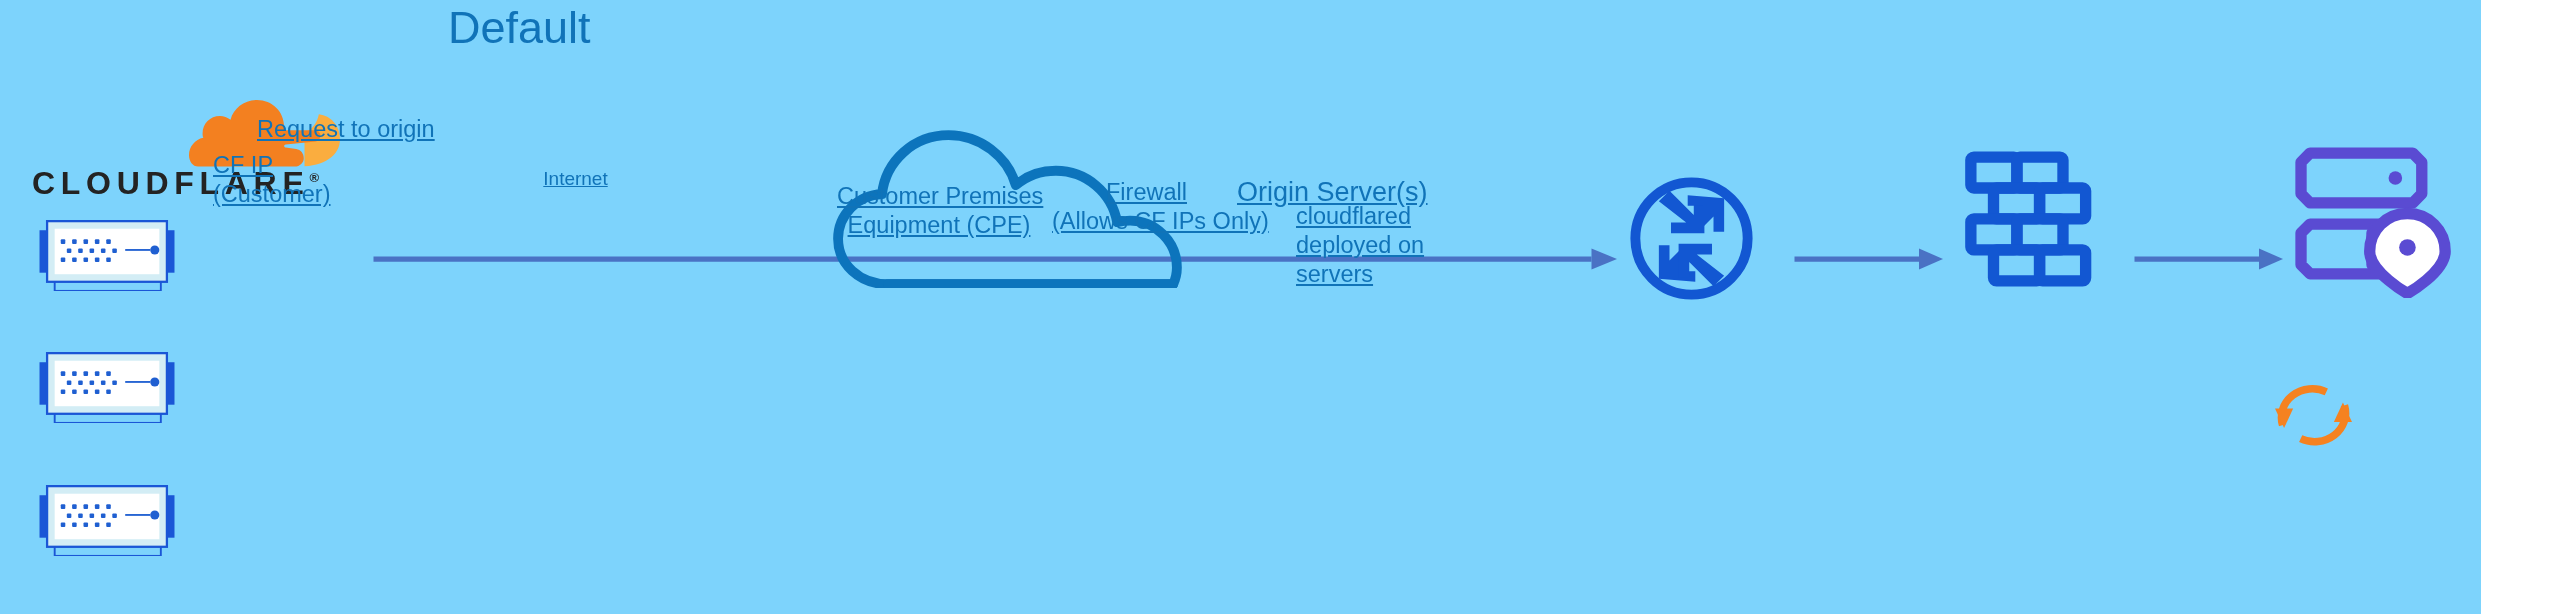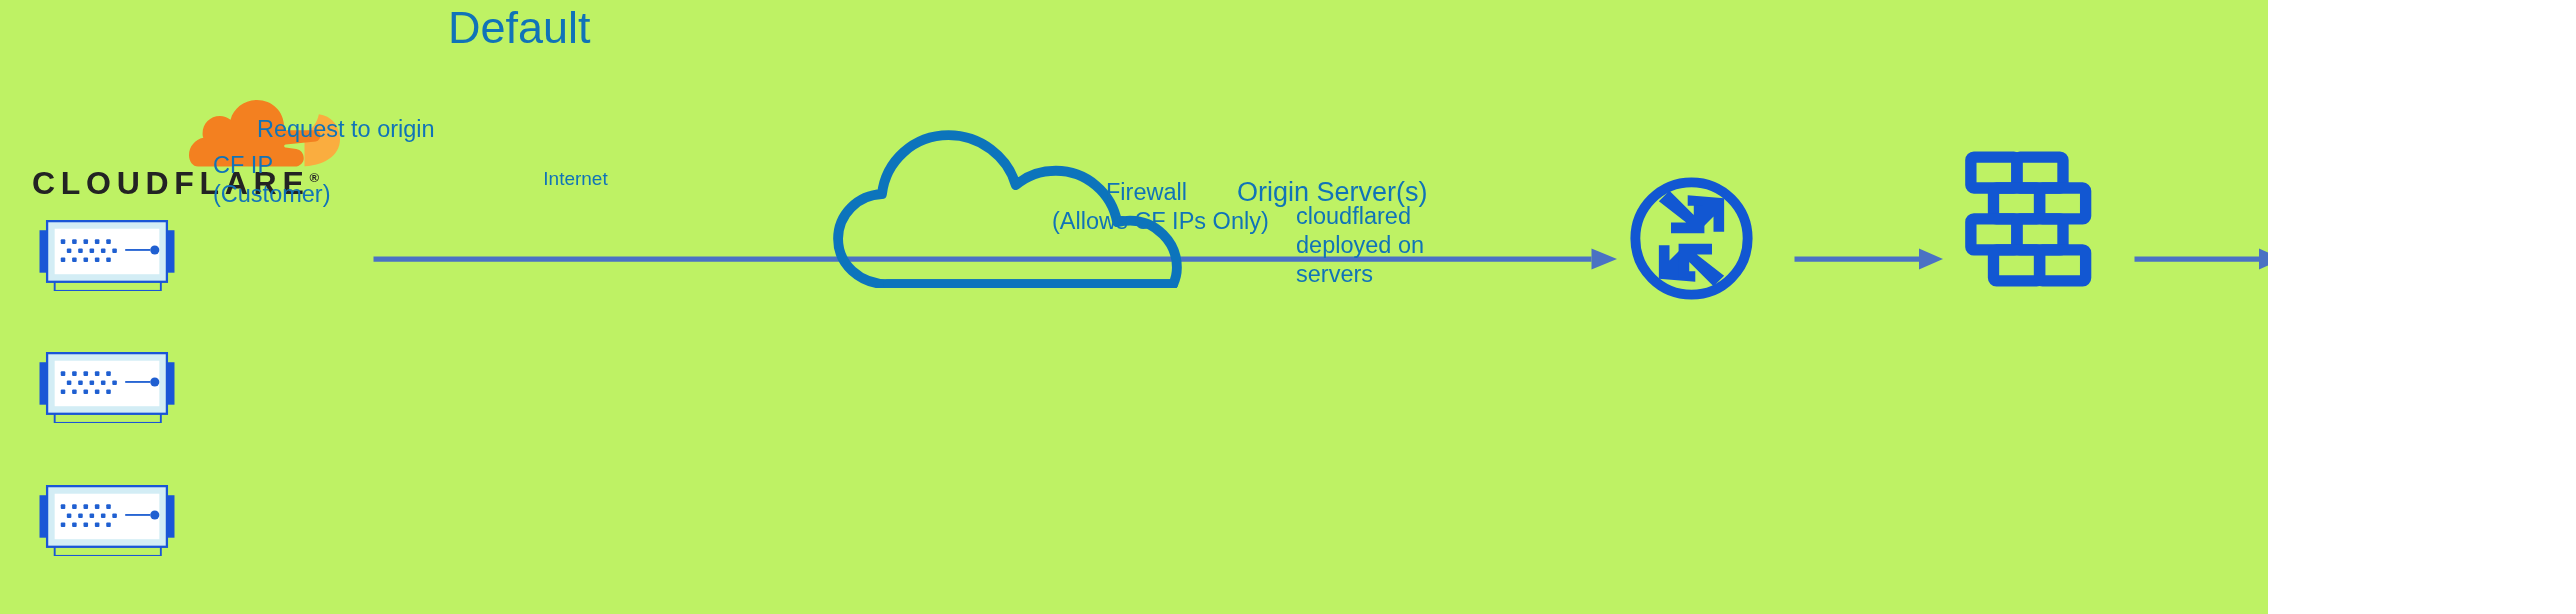--- a/index.html
+++ b/index.html
@@ -5,23 +5,23 @@
   html, body {
     margin: 0;
     padding: 0;
     background: #ffffff;
   }
   body {
     font-family: "Liberation Sans", sans-serif;
   }
   #canvas {
     position: relative;
-    width: 2268px;
+    width: 2481px;
     height: 614px;
-    background: #bef264;
+    background: #7dd3fc;
     overflow: hidden;
   }
   .abs { position: absolute; }
 
   
   #diagram-title {
     left: 448px;
     top: 1.5px;
     font-size: 45px;
     color: #1073b8;
@@ -49,20 +49,21 @@
 
   
   .flow-arrow svg { display: block; }
 
   
   .lbl {
     color: #1073b8;
     font-size: 23px;
     line-height: 29px;
     white-space: pre;
+    text-decoration: underline;
   }
 
   #label-request-to-origin { left: 257px; top: 115px; font-size: 23.5px; }
   #label-cf-ip { left: 213px; top: 151px; font-size: 23.5px; }
   #label-internet { left: 515px; top: 164px; width: 121px; text-align: center; font-size: 19px; }
   #label-cpe { left: 837px; top: 182px; width: 204px; text-align: center; font-size: 23.5px; }
   #label-firewall { left: 1040px; top: 178px; width: 189px; text-align: center; font-size: 23.5px; margin-left: 12px; }
   #label-origin { left: 1237px; top: 178px; width: 166px; text-align: center; font-size: 27px; }
   #label-cloudflared { left: 1296px; top: 202px; width: 129px; font-size: 23.5px; }
 
@@ -284,20 +285,22 @@
     </svg>
   </div>
 
   <div class="abs lbl" id="label-request-to-origin">Request to origin</div>
 
   <div class="abs lbl" id="label-cf-ip">CF IP
 (Customer)</div>
 
   <div class="abs lbl" id="label-internet">Internet</div>
 
+  <div class="abs lbl" id="label-cpe">Customer Premises
+Equipment (CPE)</div>
 
   <div class="abs lbl" id="label-firewall">Firewall
 (Allows CF IPs Only)</div>
 
   <div class="abs lbl" id="label-origin">Origin Server(s)</div>
 
   <div class="abs lbl" id="label-cloudflared">cloudflared
 deployed on
 servers</div>
 

